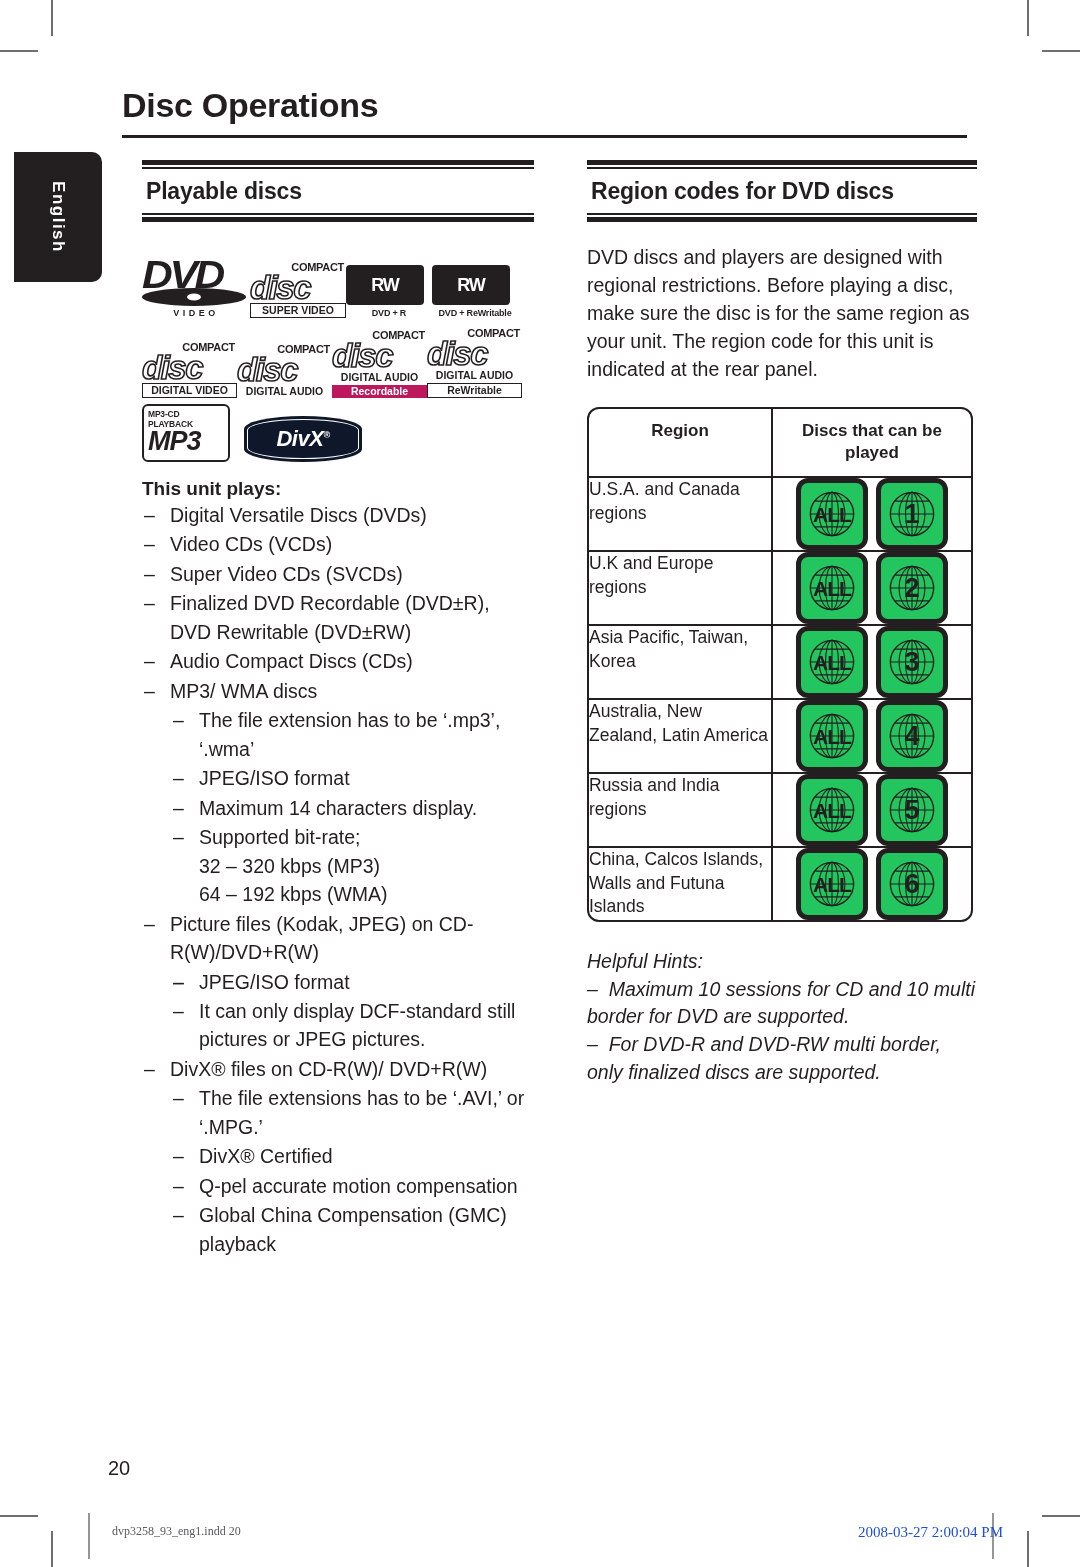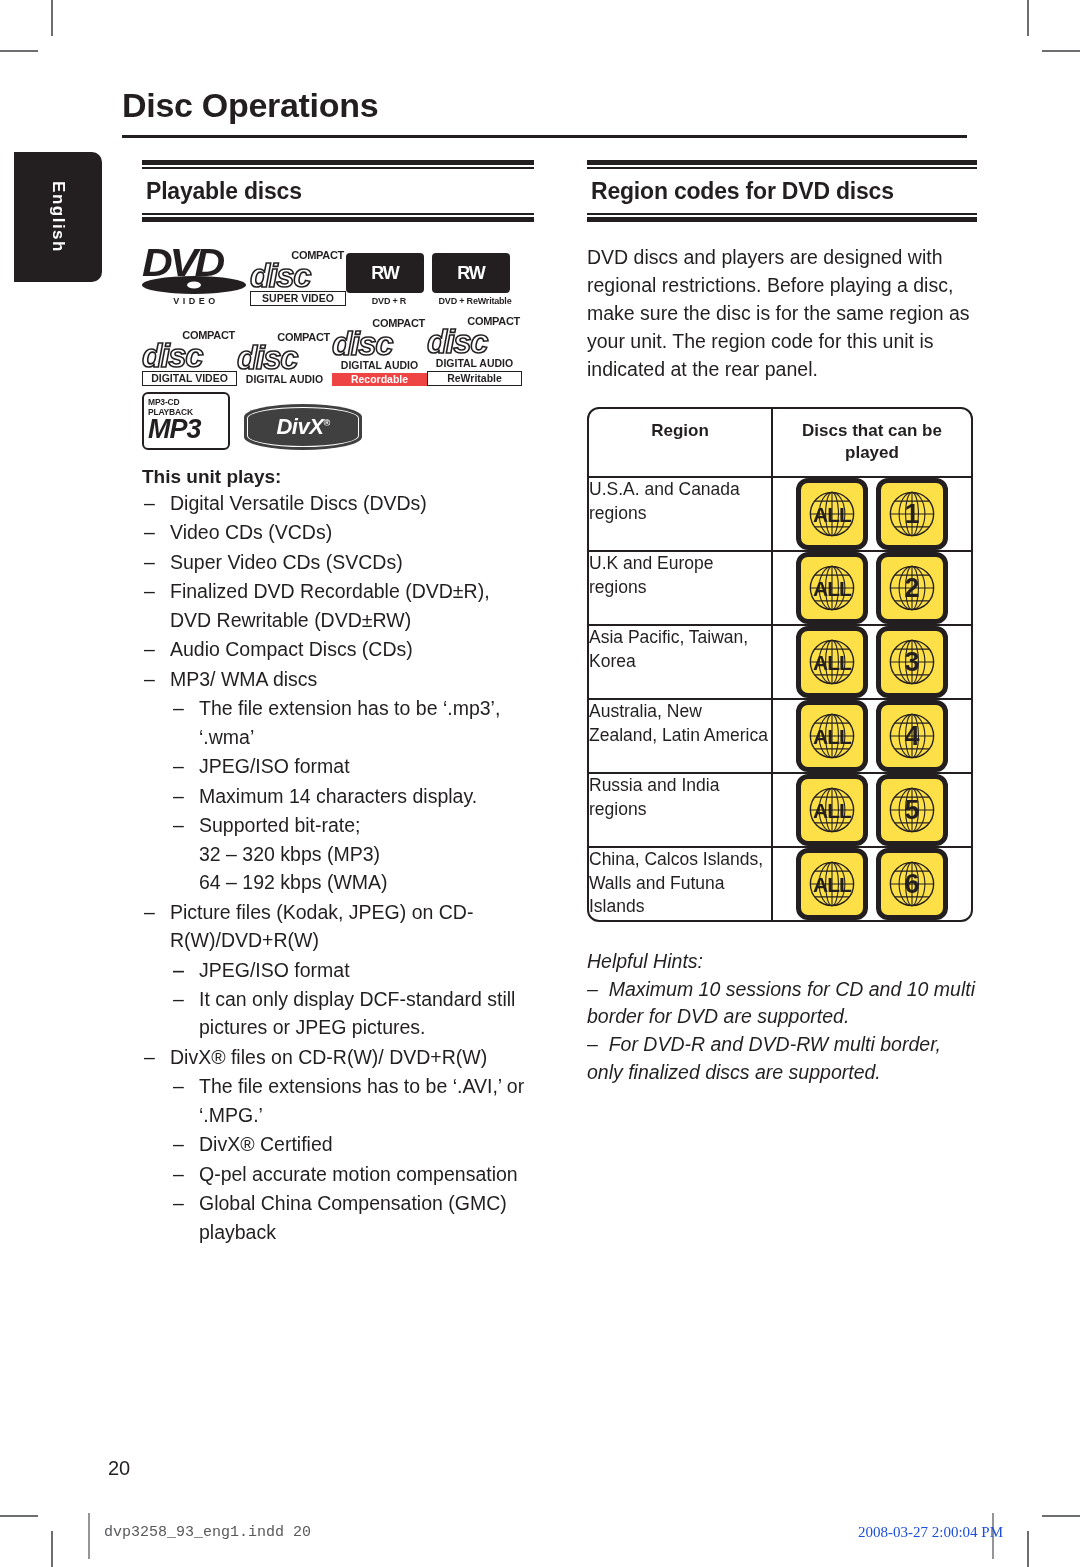--- a/index.html
+++ b/index.html
@@ -87,21 +87,21 @@
     font-size: 23px;
     font-weight: bold;
     padding: 9px 0 8px 4px;
     letter-spacing: -0.2px;
   }
   .rule-thin-b { height: 2px; background: #231f20; }
   .rule-thick-b{ height: 5px; background: #231f20; margin-top: 2px; }
 
   
   #logo-grid {
-    margin-top: 22px;
+    margin-top: 34px;
     width: 380px;
   }
   .logo-row { display: flex; align-items: flex-end; }
   .logo-row.r1 { height: 62px; }
   .logo-row.r2 { height: 72px; margin-top: 8px; }
   .logo-row.r3 { height: 54px; margin-top: 10px; }
   .logo-cell { position: relative; }
 
   
   .dvd-logo { width: 108px; }
@@ -148,21 +148,21 @@
   }
   .cd-band {
     font-size: 10.5px; font-weight: bold; letter-spacing: 0;
     text-align: center; line-height: 1.25; margin-top: 1px;
   }
   .cd-band.boxed {
     border: 1.6px solid #231f20;
     padding: 0 2px;
   }
   .cd-band.inv {
-    background: #ef4444; color: #ffffff;
+    background: #be185d; color: #ffffff;
   }
   .cd-band.invout {
     border: 1.6px solid #231f20;
   }
 
   
   .rw-logo { width: 86px; }
   .rw-box {
     background: #231f20;
     width: 78px; height: 40px;
@@ -185,21 +185,21 @@
   }
   .mp3-top { font-size: 8.5px; font-weight: bold; letter-spacing:-0.2px; }
   .mp3-big {
     font-size: 27px; font-weight: bold; font-style: italic;
     letter-spacing: -1px; line-height: 0.95;
   }
 
   
   .divx-logo {
     width: 118px; height: 46px;
-    background: #404040;
+    background: #0f172a;
     border-radius: 50% / 28%;
     display:flex; align-items:center; justify-content:center;
     position: relative;
   }
   .divx-logo::before{
     content:""; position:absolute; inset:3px;
     border:1.6px solid #ffffff; border-radius: 50% / 28%;
   }
   .divx-text {
     color:#ffffff; font-size: 22px; font-weight: bold; font-style: italic;
@@ -278,21 +278,21 @@
 
   
   .rbadge {
     display: inline-block;
     width: 62px; height: 62px;
     border: 5px solid #231f20;
     border-radius: 12px;
     position: relative;
     margin: 0 4px;
     vertical-align: middle;
-    background: #fde047;
+    background: #22c55e;
   }
   .rbadge .globe {
     position: absolute; left: 50%; top: 50%;
     transform: translate(-50%,-50%);
     width: 46px; height: 46px;
   }
   .rbadge .glyph {
     position: absolute; left: 50%; top: 50%;
     transform: translate(-50%,-50%);
     font-weight: bold;
@@ -314,24 +314,24 @@
 
   
   #page-number {
     position: absolute;
     left: 108px;
     top: 1457px;
     font-size: 20px;
   }
   #footer-file {
     position: absolute;
-    left: 104px;
+    left: 112px;
     top: 1524px;
-    font-size: 15px;
-    font-family: Liberation Mono, monospace;
+    font-size: 12px;
+    font-family: Liberation Serif, serif;
     color: #58595b;
   }
   #footer-date {
     position: absolute;
     left: 858px;
     top: 1524px;
     font-size: 15px;
     font-family: "Liberation Serif", serif;
     color: #1d4ed8;
   }

